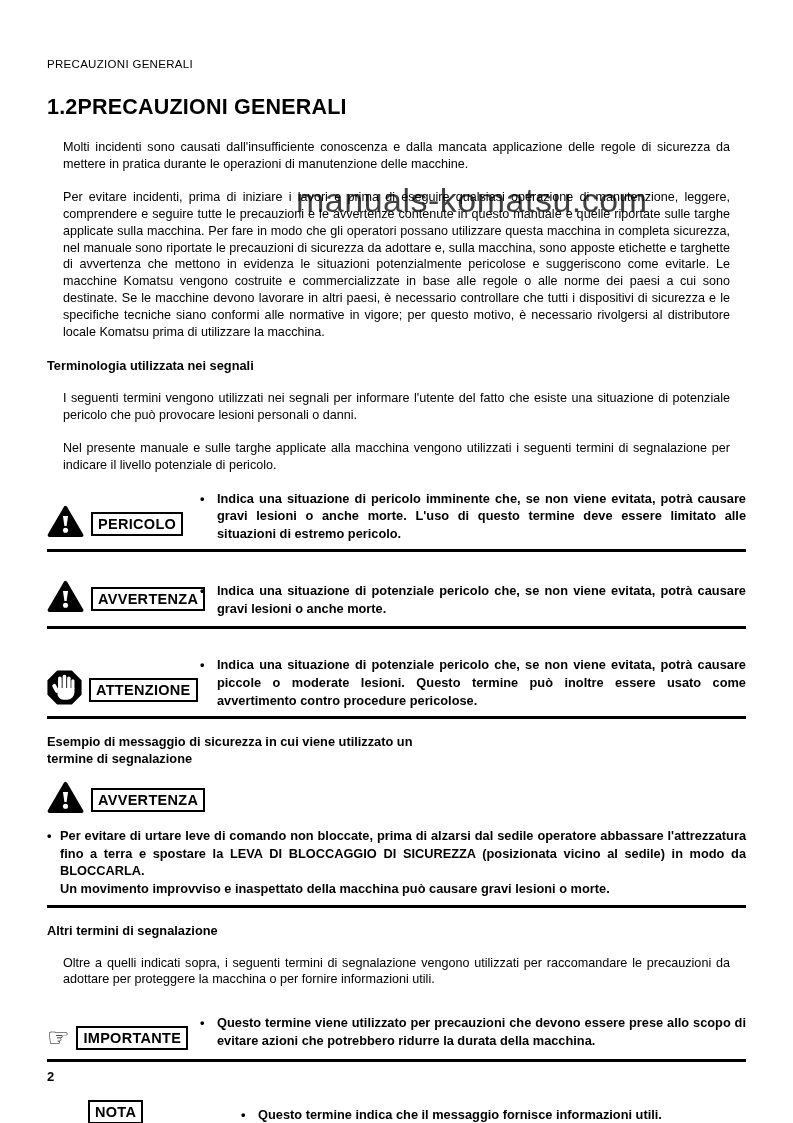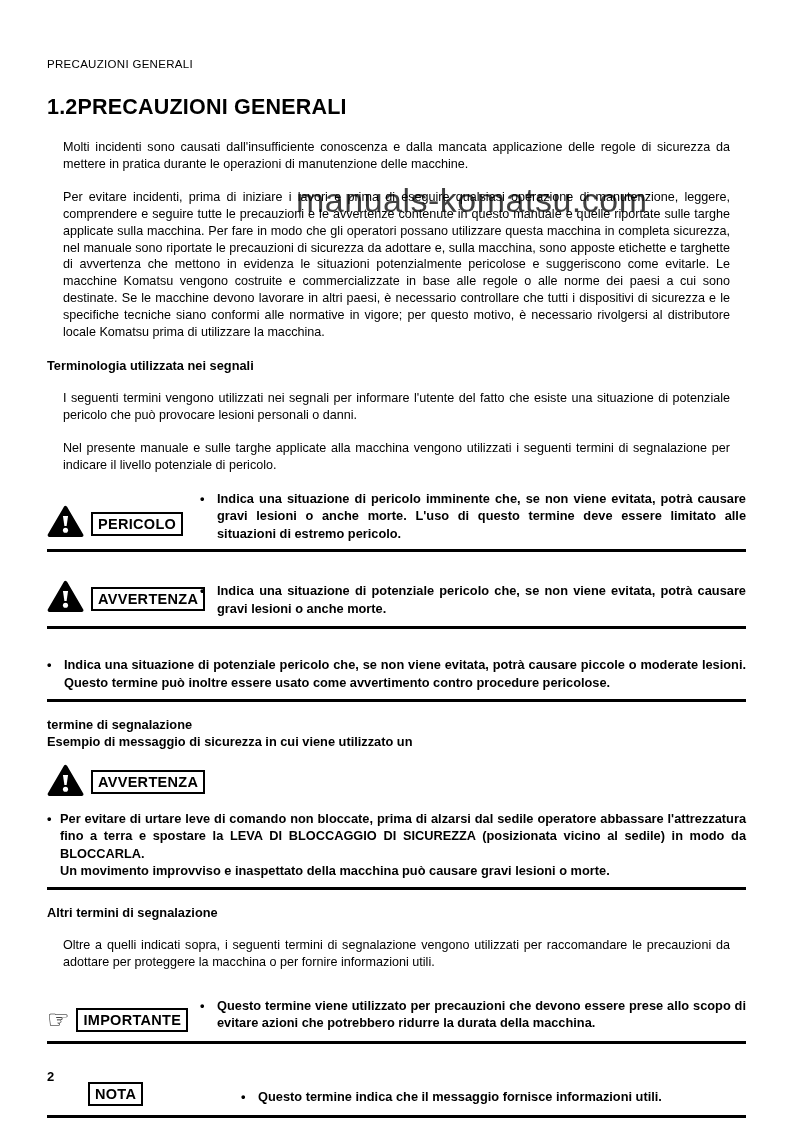--- a/index.html
+++ b/index.html
@@ -94,30 +94,44 @@
         <span class="label-box">AVVERTENZA</span>
       </div>
       <div class="signal-body">
         <span class="bullet-col">•</span>
         <div class="signal-text">Indica una situazione di potenziale pericolo che, se non viene evitata, potrà causare gravi lesioni o anche morte.</div>
       </div>
     </div>
     <hr class="rule" style="margin-top:9px">
 
     <div class="signal-row" style="margin-top:27px">
+      <div class="signal-left">
+        <span>
+          <svg width="35" height="35" viewBox="0 0 40 40">
+            <polygon points="12,1.5 28,1.5 38.5,12 38.5,28 28,38.5 12,38.5 1.5,28 1.5,12" fill="#000" stroke="#000" stroke-width="2" stroke-linejoin="round"></polygon>
+            <rect x="12.6" y="7.5" width="4.2" height="15" rx="2.1" fill="#fff"></rect>
+            <rect x="17.8" y="5.5" width="4.2" height="17" rx="2.1" fill="#fff"></rect>
+            <rect x="23" y="7.5" width="4" height="15" rx="2" fill="#fff"></rect>
+            <rect x="27.8" y="10.5" width="3.6" height="12" rx="1.8" fill="#fff"></rect>
+            <rect x="7.5" y="15.5" width="4.6" height="11" rx="2.3" fill="#fff" transform="rotate(-28 9.8 21)"></rect>
+            <path d="M12 20.5 h19.4 v5 a8.5 8.5 0 0 1 -8.5 8.5 h-3.5 a8.5 8.5 0 0 1 -7.4 -5.5 Z" fill="#fff"></path>
+          </svg>
+        </span>
+        <span class="label-box">ATTENZIONE</span>
+      </div>
       <div class="signal-body">
         <span class="bullet-col">•</span>
         <div class="signal-text">Indica una situazione di potenziale pericolo che, se non viene evitata, potrà causare piccole o moderate lesioni. Questo termine può inoltre essere usato come avvertimento contro procedure pericolose.</div>
       </div>
     </div>
     <hr class="rule" style="margin-top:7px">
 
     <div class="sec-heading" style="margin-top:14px">
+      <div>Esempio di messaggio di sicurezza in cui viene utilizzato un</div>
       <div>termine di segnalazione</div>
-      <div>Esempio di messaggio di sicurezza in cui viene utilizzato un</div>
     </div>
 
     <div class="signal-row" style="margin-top:13px">
       <div class="signal-left">
         <span>
           <svg width="37" height="33" viewBox="0 0 40 36">
             <polygon points="20,3 37.5,33 2.5,33" fill="#000" stroke="#000" stroke-width="4" stroke-linejoin="round"></polygon>
             <path d="M17.2 12 h5.6 l-1.6 11 h-2.4 Z" fill="#fff"></path>
             <circle cx="20" cy="27.5" r="2.8" fill="#fff"></circle>
           </svg>

